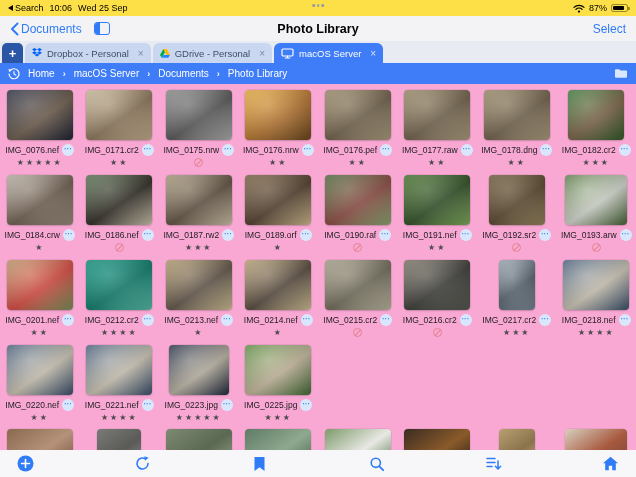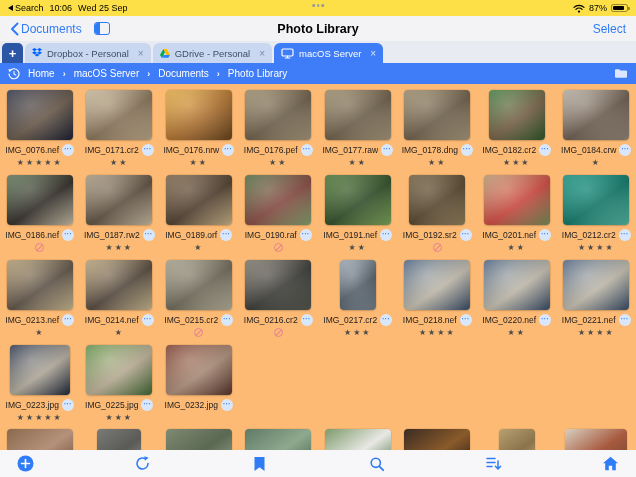--- a/index.html
+++ b/index.html
@@ -44,21 +44,21 @@
   .tab-close { font-size:10px; margin-left:4px; }
   .tab.inactive .tab-close { color:#7c8db0; }
   .tab.active .tab-close { color:rgba(255,255,255,.8); }
   
   .breadcrumbs { height:21px; background:var(--breadcrumb_bg); display:flex; align-items:center;
     color:#fff; font-size:10px; padding:0 8px; gap:8px; }
   .bc-items { display:flex; align-items:center; gap:8px; }
   .bc-sep { font-size:9px; font-weight:bold; opacity:.95; }
   .bc-right { margin-left:auto; display:flex; align-items:center; }
   
-  .content { position:absolute; top:84px; bottom:27px; left:0; right:0; overflow:hidden; background:#fdba74; }
+  .content { position:absolute; top:84px; bottom:27px; left:0; right:0; overflow:hidden; background:#f9a8d4; }
   .grid { display:flex; flex-wrap:wrap; padding-top:4px; }
   .cell { width:12.5%; height:85px; display:flex; flex-direction:column; align-items:center; }
   .thumb { border-radius:4px; box-shadow:0 0 0 0.5px rgba(0,0,0,.12), 0 1px 2px rgba(0,0,0,.15); margin-top:2px; position:relative; overflow:hidden; }
   .thumb::after { content:""; position:absolute; inset:0; background:radial-gradient(ellipse at 35% 30%, rgba(255,255,255,.22), rgba(0,0,0,.18) 90%); }
   .name-row { display:flex; align-items:center; gap:3px; margin-top:4px; height:11px; }
   .fname { font-size:8.5px; color:#1c1c1e; }
   .more { width:12px; height:12px; border-radius:50%; background:#d9e7fc; color:var(--accent);
     display:flex; align-items:center; justify-content:center; font-size:6.5px; font-weight:bold; letter-spacing:.5px; line-height:1; }
   .rate-row { height:13px; margin-top:1px; display:flex; align-items:center; justify-content:center; }
   .stars { font-size:8px; letter-spacing:2px; color:var(--star); }
@@ -195,20 +195,30 @@
         <div class="thumb" style="width: 66px; height: 50px; background: linear-gradient(145deg, rgb(216, 199, 168), rgb(138, 116, 88) 55%, rgb(201, 179, 147));"></div>
         <div class="name-row">
           <span class="fname">IMG_0171.cr2</span>
           <span class="more">···</span>
         </div>
         <div class="rate-row">
           <span class="stars">★★</span>
         </div>
       </div>
       <div class="cell">
+        <div class="thumb" style="width: 66px; height: 50px; background: linear-gradient(145deg, rgb(154, 154, 154), rgb(86, 86, 86) 55%, rgb(181, 181, 181));"></div>
+        <div class="name-row">
+          <span class="fname">IMG_0175.nrw</span>
+          <span class="more">···</span>
+        </div>
+        <div class="rate-row">
+          <span class="reject"></span>
+        </div>
+      </div>
+      <div class="cell">
         <div class="thumb" style="width: 66px; height: 50px; background: linear-gradient(145deg, rgb(240, 184, 77), rgb(181, 116, 47) 55%, rgb(110, 74, 34));"></div>
         <div class="name-row">
           <span class="fname">IMG_0176.nrw</span>
           <span class="more">···</span>
         </div>
         <div class="rate-row">
           <span class="stars">★★</span>
         </div>
       </div>
       <div class="cell">
@@ -315,20 +325,30 @@
         <div class="thumb" style="width: 56px; height: 50px; background: linear-gradient(145deg, rgb(125, 106, 74), rgb(87, 69, 44) 55%, rgb(156, 138, 100));"></div>
         <div class="name-row">
           <span class="fname">IMG_0192.sr2</span>
           <span class="more">···</span>
         </div>
         <div class="rate-row">
           <span class="reject"></span>
         </div>
       </div>
       <div class="cell">
+        <div class="thumb" style="width: 62px; height: 50px; background: linear-gradient(145deg, rgb(111, 143, 90), rgb(207, 211, 201) 55%, rgb(73, 102, 58));"></div>
+        <div class="name-row">
+          <span class="fname">IMG_0193.arw</span>
+          <span class="more">···</span>
+        </div>
+        <div class="rate-row">
+          <span class="reject"></span>
+        </div>
+      </div>
+      <div class="cell">
         <div class="thumb" style="width: 66px; height: 50px; background: linear-gradient(145deg, rgb(201, 166, 122), rgb(212, 72, 63) 55%, rgb(126, 153, 96));"></div>
         <div class="name-row">
           <span class="fname">IMG_0201.nef</span>
           <span class="more">···</span>
         </div>
         <div class="rate-row">
           <span class="stars">★★</span>
         </div>
       </div>
       <div class="cell">
@@ -433,28 +453,20 @@
       </div>
       <div class="cell">
         <div class="thumb" style="width: 66px; height: 50px; background: linear-gradient(145deg, rgb(111, 160, 85), rgb(194, 180, 154) 55%, rgb(71, 112, 58));"></div>
         <div class="name-row">
           <span class="fname">IMG_0225.jpg</span>
           <span class="more">···</span>
         </div>
         <div class="rate-row">
           <span class="stars">★★★</span>
         </div>
-      </div>
-      <div class="cell">
-        <div class="thumb" style="width: 66px; height: 50px; background: linear-gradient(145deg, rgb(138, 74, 58), rgb(176, 144, 122) 55%, rgb(95, 58, 48));"></div>
-        <div class="name-row">
-          <span class="fname">IMG_0232.jpg</span>
-          <span class="more">···</span>
-        </div>
-        <div class="rate-row"></div>
       </div>
     </div>
   <div class="partial-row">
       <div class="pcell">
         <div class="pthumb" style="width: 66px; background: linear-gradient(145deg, rgb(138, 106, 79), rgb(181, 145, 122) 55%, rgb(110, 79, 56));"></div>
       </div>
       <div class="pcell">
         <div class="pthumb" style="width: 44px; background: linear-gradient(145deg, rgb(122, 122, 118), rgb(90, 90, 87) 55%, rgb(140, 140, 136));"></div>
       </div>
       <div class="pcell">

